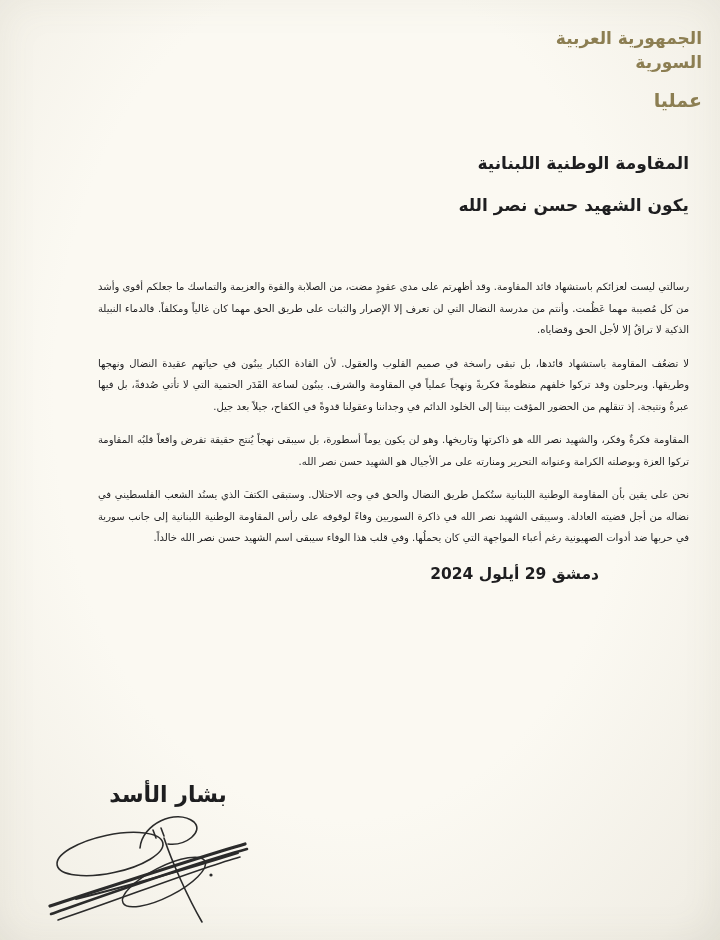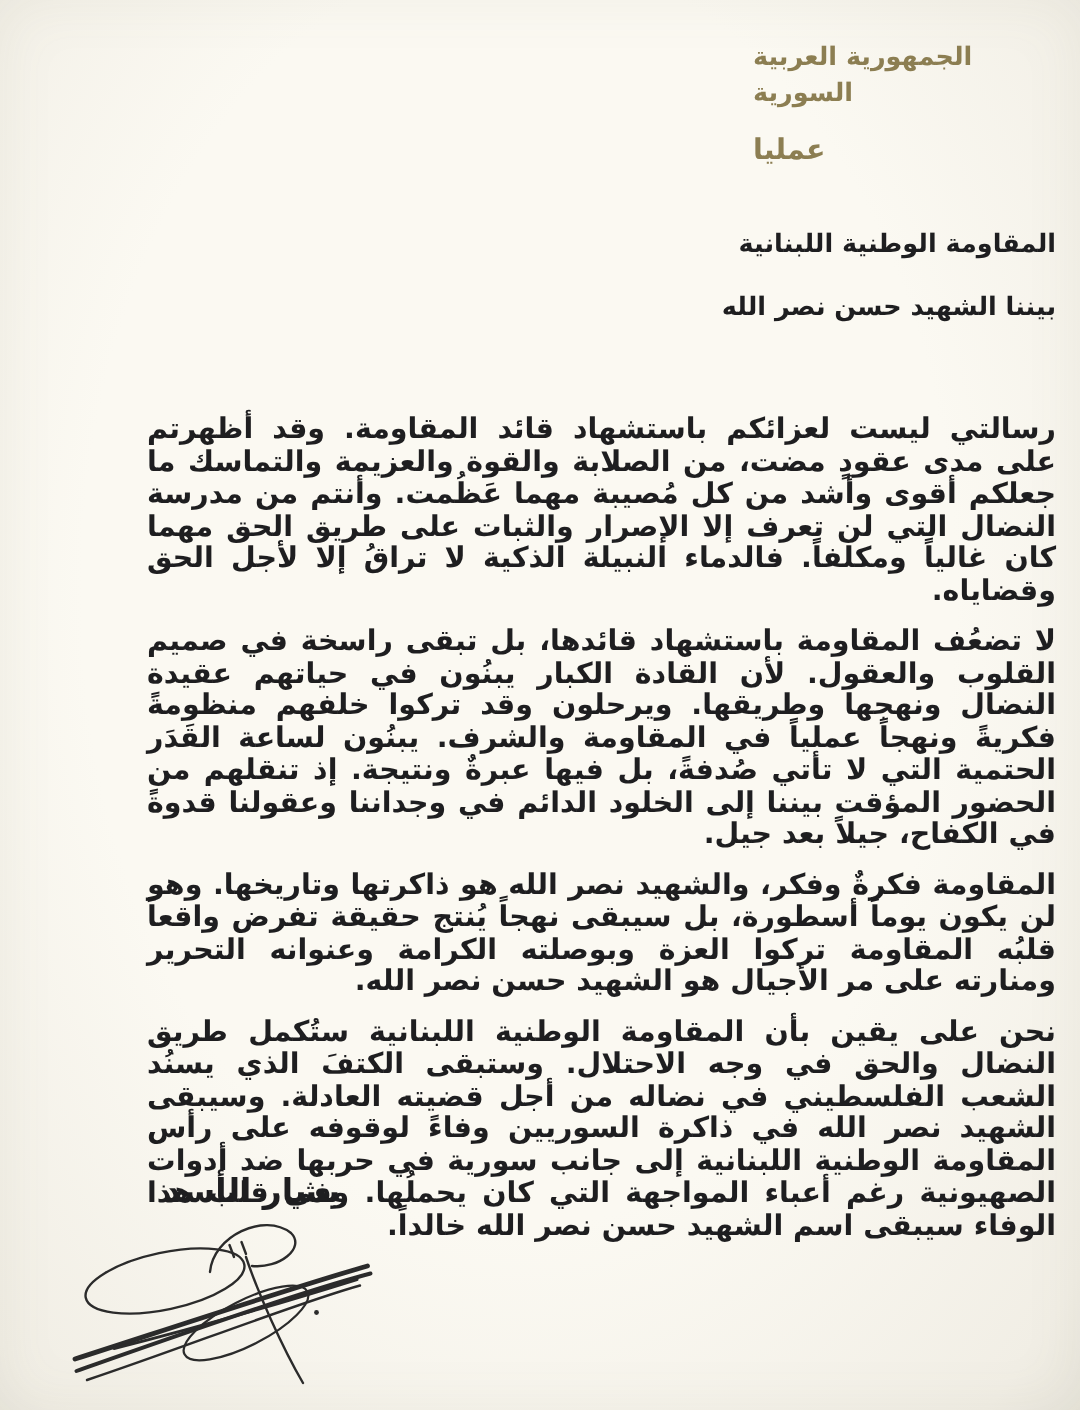--- a/index.html
+++ b/index.html
@@ -13,52 +13,52 @@
     color: #1e1e20;
     direction: rtl;
     overflow: hidden;
     box-shadow: inset 0 0 40px rgba(120,110,90,0.08);
   }
   .letterhead {
     position: absolute;
     top: 26px;
     right: 18px;
     width: 200px;
-    text-align: left;
+    text-align: right;
     color: #8c7e52;
     font-weight: bold;
   }
   .letterhead .republic {
     font-size: 17px;
     line-height: 24px;
     letter-spacing: 0.5px;
   }
   .letterhead .president {
     margin-top: 14px;
     font-size: 19px;
     line-height: 24px;
     letter-spacing: 1px;
   }
   .body-block {
     position: absolute;
     top: 152px;
-    right: 16px;
+    right: 31px;
     left: 98px;
   }
   .recipient-line1, .recipient-line2 {
     font-size: 17px;
     font-weight: bold;
     line-height: 22px;
     text-align: right;
     margin: 0;
   }
   .recipient-line2 { margin-top: 20px; }
   .letter-paragraph {
-    font-size: 19px;
-    font-weight: bold;
+    font-size: 10px;
+    font-weight: normal;
     line-height: 21.5px;
     text-align: justify;
     text-align-last: right;
     margin: 0 0 12px 0;
   }
   .letter-paragraph.first { margin-top: 60px; }
   .dateline {
     font-size: 15.5px;
     font-weight: bold;
     text-align: right;
@@ -88,27 +88,28 @@
 
 <div class="page">
 
   <div class="letterhead">
     <div class="republic">الجمهورية العربية السورية</div>
     <div class="president">عمليا</div>
   </div>
 
   <div class="body-block">
     <p class="recipient-line1">المقاومة الوطنية اللبنانية</p>
-    <p class="recipient-line2">بيننا الشهيد حسن نصر الله</p>
+    <p class="recipient-line2">يكون الشهيد حسن نصر الله</p>
 
     <p class="letter-paragraph first">رسالتي ليست لعزائكم باستشهاد قائد المقاومة. وقد أظهرتم على مدى عقودٍ مضت، من الصلابة والقوة والعزيمة والتماسك ما جعلكم أقوى وأشد من كل مُصيبة مهما عَظُمت. وأنتم من مدرسة النضال التي لن تعرف إلا الإصرار والثبات على طريق الحق مهما كان غالياً ومكلفاً. فالدماء النبيلة الذكية لا تراقُ إلا لأجل الحق وقضاياه.</p>
     <p class="letter-paragraph">لا تضعُف المقاومة باستشهاد قائدها، بل تبقى راسخة في صميم القلوب والعقول. لأن القادة الكبار يبنُون في حياتهم عقيدة النضال ونهجها وطريقها. ويرحلون وقد تركوا خلفهم منظومةً فكريةً ونهجاً عملياً في المقاومة والشرف. يبنُون لساعة القَدَر الحتمية التي لا تأتي صُدفةً، بل فيها عبرةٌ ونتيجة. إذ تنقلهم من الحضور المؤقت بيننا إلى الخلود الدائم في وجداننا وعقولنا قدوةً في الكفاح، جيلاً بعد جيل.</p>
     <p class="letter-paragraph">المقاومة فكرةٌ وفكر، والشهيد نصر الله هو ذاكرتها وتاريخها. وهو لن يكون يوماً أسطورة، بل سيبقى نهجاً يُنتج حقيقة تفرض واقعاً قلبُه المقاومة تركوا العزة وبوصلته الكرامة وعنوانه التحرير ومنارته على مر الأجيال هو الشهيد حسن نصر الله.</p>
     <p class="letter-paragraph">نحن على يقين بأن المقاومة الوطنية اللبنانية ستُكمل طريق النضال والحق في وجه الاحتلال. وستبقى الكتفَ الذي يسنُد الشعب الفلسطيني في نضاله من أجل قضيته العادلة. وسيبقى الشهيد نصر الله في ذاكرة السوريين وفاءً لوقوفه على رأس المقاومة الوطنية اللبنانية إلى جانب سورية في حربها ضد أدوات الصهيونية رغم أعباء المواجهة التي كان يحملُها. وفي قلب هذا الوفاء سيبقى اسم الشهيد حسن نصر الله خالداً.</p>
 
+    <div class="dateline">دمشق 29 أيلول 2024</div>
   </div>
 
   <div class="signature-name">بشار الأسد</div>
 
   <div class="signature-scribble">
     <svg viewBox="0 0 225 128" fill="none" stroke="#2b2b2b" stroke-linecap="round">
 
       <ellipse cx="62" cy="52" rx="54" ry="19" stroke-width="1.6" transform="rotate(-12 62 52)"></ellipse>
 
       <ellipse cx="116" cy="80" rx="46" ry="15" stroke-width="1.5" transform="rotate(-27 116 80)"></ellipse>

